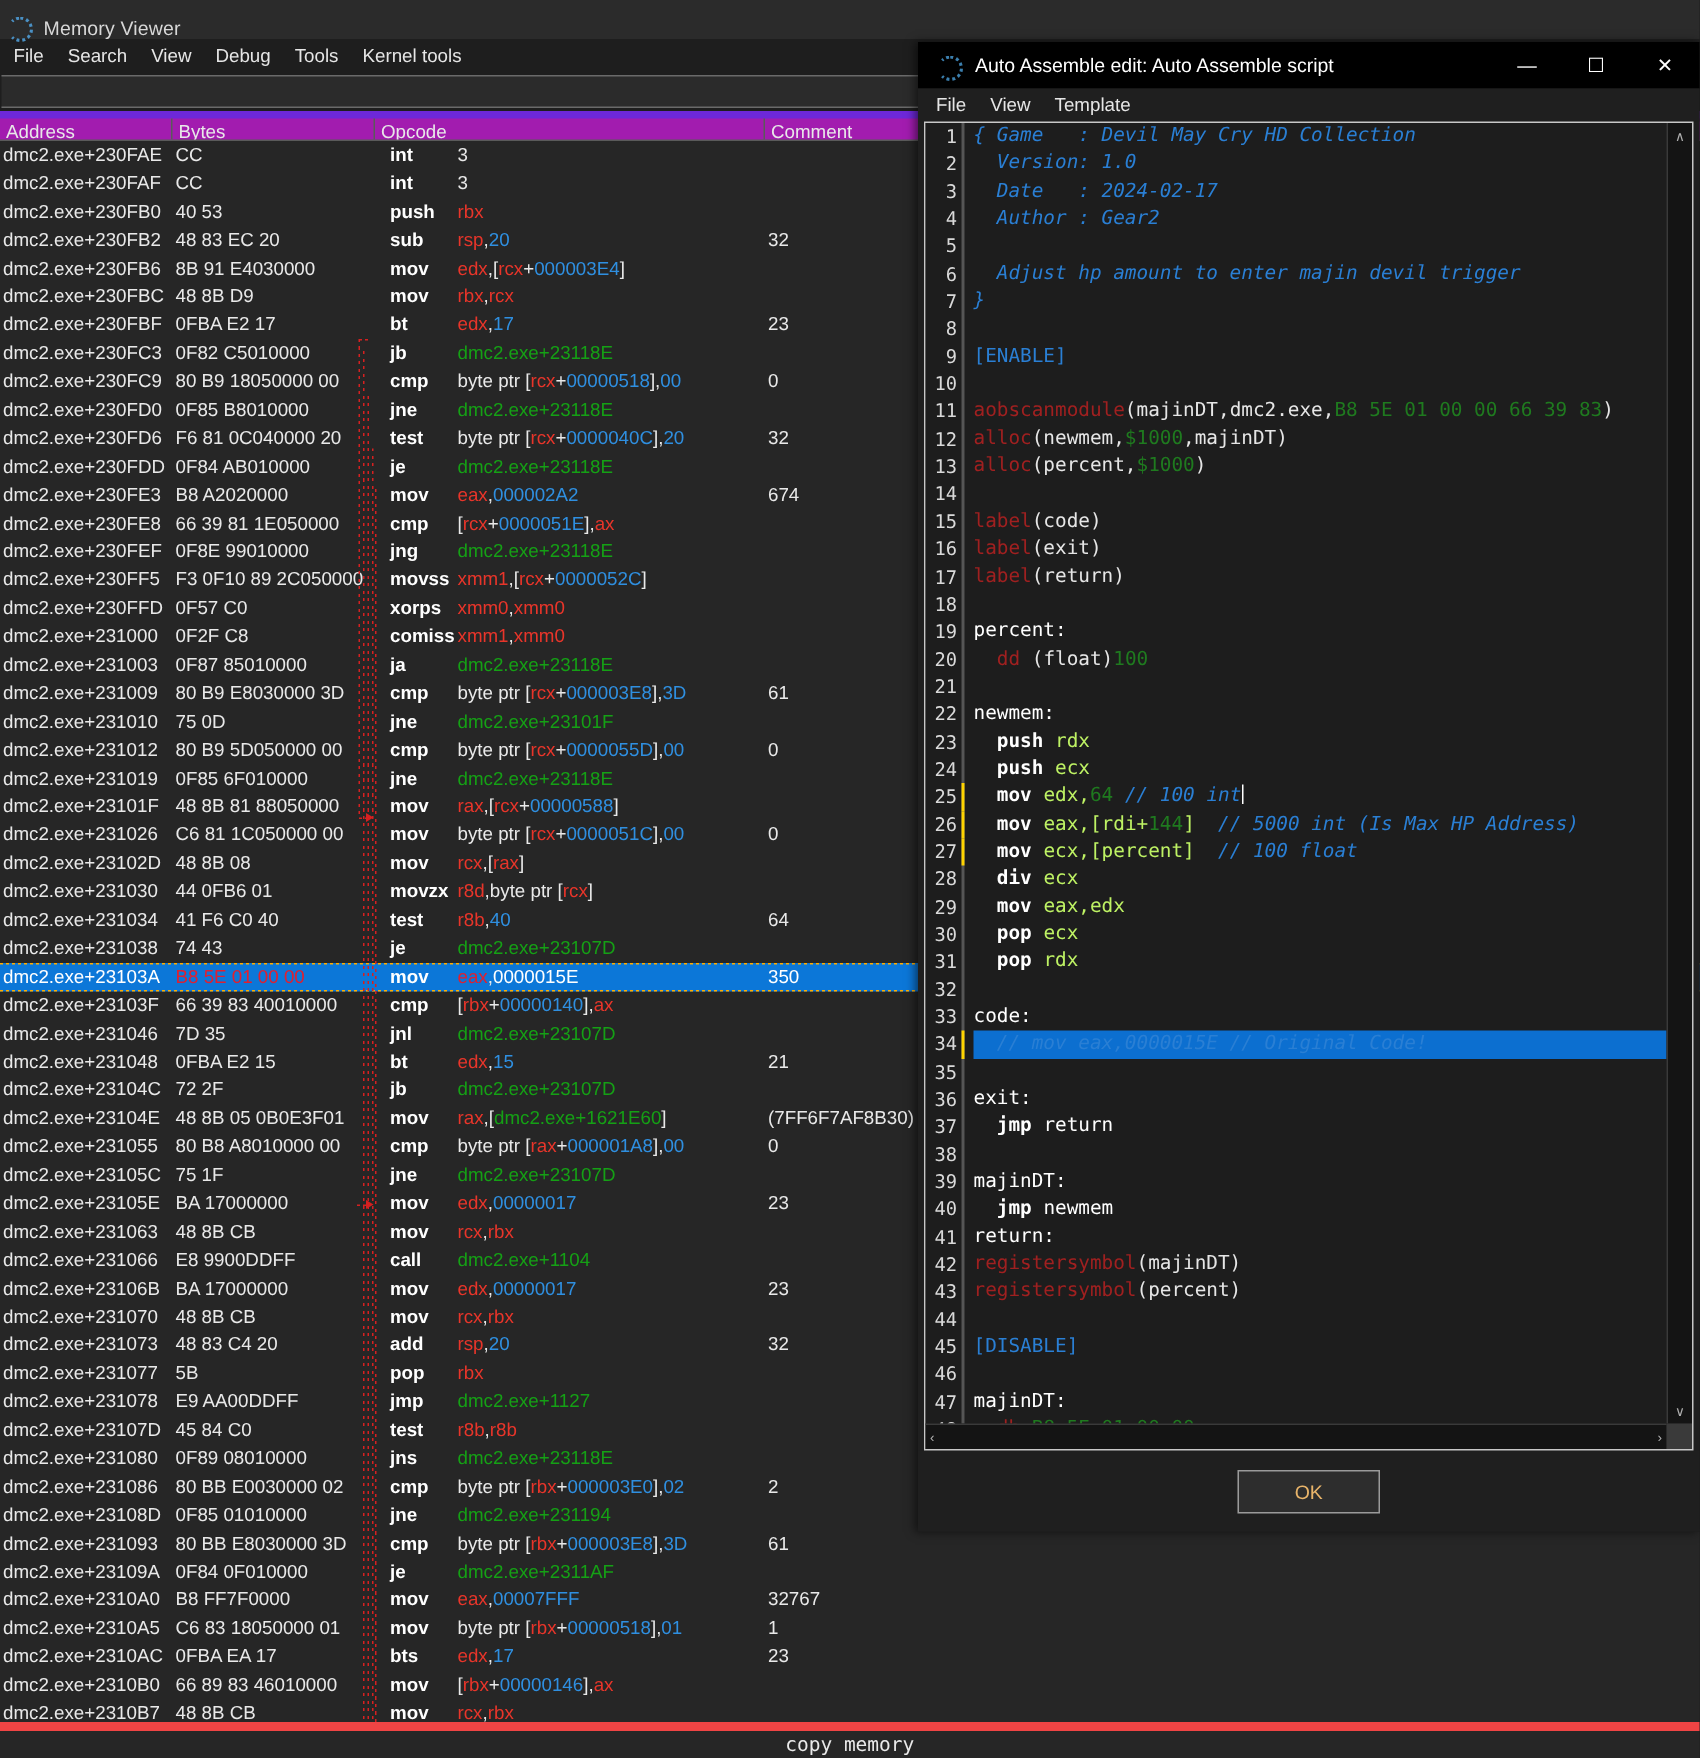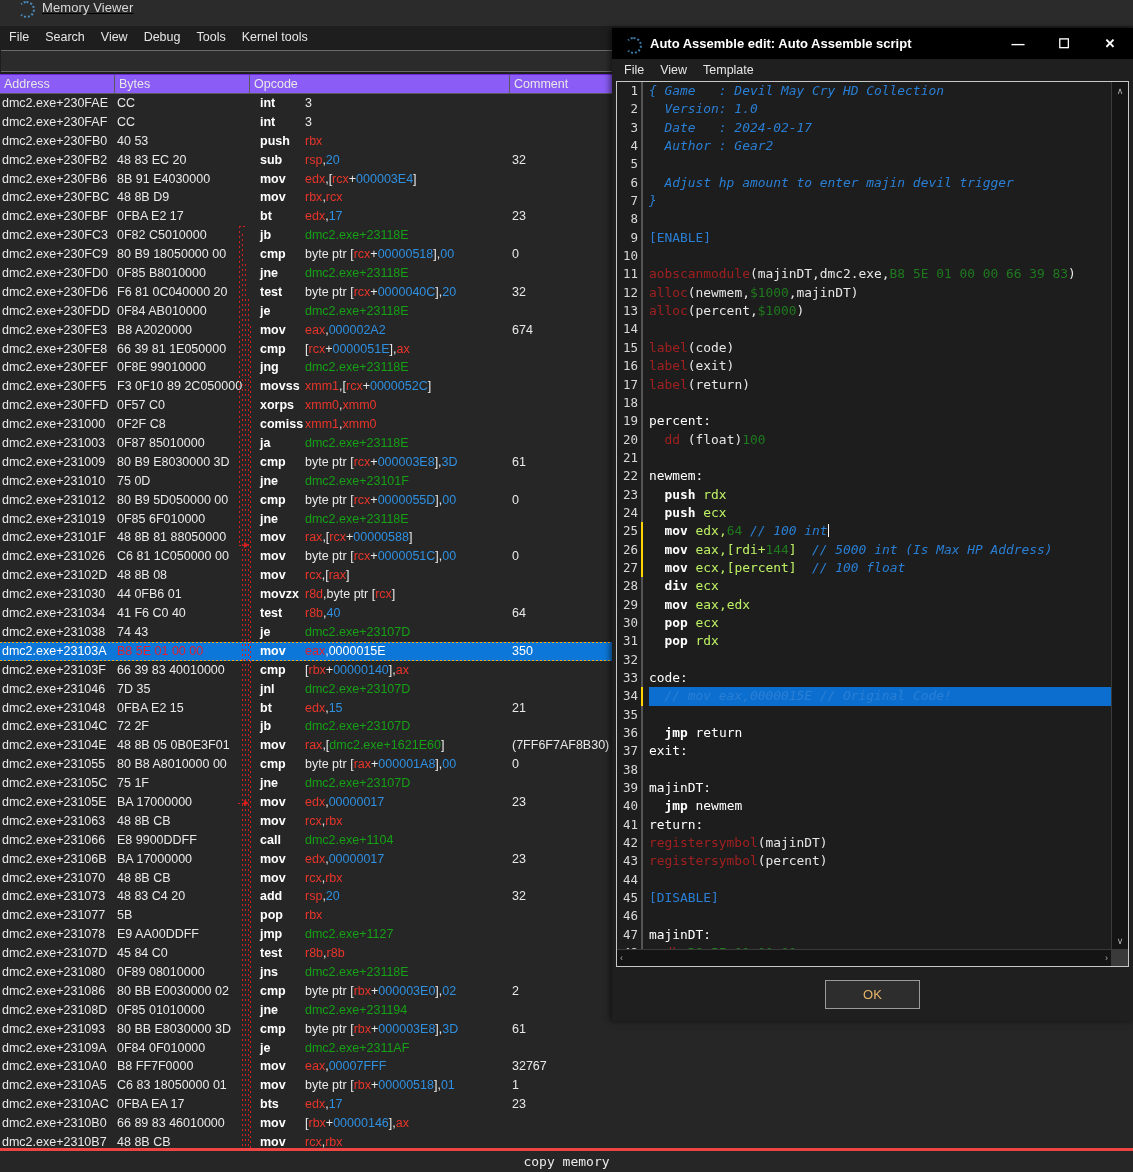--- a/index.html
+++ b/index.html
@@ -13,22 +13,22 @@
 
   
   #memviewer {
     position: absolute; left: 0; top: 0;
     width: 1133px; height: 1172px;
     background: #1e1e1e;
     display: flex; flex-direction: column;
   }
   .mv-titlebar {
     height: 26px; background: #2b2b2b;
-    display: flex; align-items: flex-start;
-    padding-left: 17px; flex: 0 0 26px; text-decoration: underline;
+    display: flex; align-items: flex-end;
+    padding-left: 4px; flex: 0 0 26px;
   }
   .mv-title-icon {
     width: 16px; height: 16px; margin-right: 9px;
     position: relative; flex: 0 0 16px;
   }
   .mv-title-icon::before {
     content: ""; position: absolute; left: 1px; top: 1px;
     width: 13px; height: 13px; border-radius: 50%;
     border: 2px dotted #4a90c4; border-left-color: transparent;
   }
@@ -49,23 +49,23 @@
     background: #2b2b2b;
     border-top: 1px solid #6a6a6a;
     border-bottom: 1px solid #6a6a6a;
     margin: 0 1px;
   }
   .mv-gap { flex: 0 0 2px; background:#1e1e1e; }
 
   
   .dis-header {
     flex: 0 0 20px; height: 20px;
-    background: #8b5cf6;
+    background: #a21caf;
     display: flex; position: relative;
-    border-top: 1px solid #6d28d9;
+    border-top: 5px solid #6d28d9;
     border-bottom: 1px solid #5a5a5a;
   }
   .dis-header-cell {
     color: #e8e8e8; font-size: 12.5px;
     line-height: 19px; padding-left: 4px;
     border-right: 1px solid #5a5a5a;
     overflow: hidden; white-space: nowrap;
   }
   .hc-address { width: 115px; }
   .hc-bytes   { width: 135px; }
@@ -125,39 +125,39 @@
     border-left: 5px solid #d62020;
   }
   .jstub {
     position: absolute; height: 1px;
     background: repeating-linear-gradient(to right,#d62020 0 2px,transparent 2px 4px);
   }
 
   .mv-statusbar {
     flex: 0 0 24px; height: 24px;
     background: #262626;
-    border-top: 3px solid #ef4444;
+    border-top: 6px solid #ef4444;
     display: flex; align-items: center; justify-content: center;
   }
   .mv-status-text {
     color: #eaeaea; font-size: 13px;
     font-family: "DejaVu Sans Mono", monospace;
   }
 
   
   #autoasm {
     position: absolute; left: 612px; top: 28px;
     width: 521px; height: 993px;
     background: #1f1f1f;
     display: flex; flex-direction: column;
     box-shadow: -2px 0 6px rgba(0,0,0,.55);
   }
   .aa-titlebar {
     flex: 0 0 31px; height: 31px; background: #000000;
-    display: flex; align-items: center; font-weight: bold;
+    display: flex; align-items: center;
   }
   .aa-title-icon {
     width: 16px; height: 16px; margin: 0 10px 0 12px;
     position: relative; flex: 0 0 16px;
   }
   .aa-title-icon::before {
     content:""; position:absolute; left:1px; top:1px;
     width:13px; height:13px; border-radius:50%;
     border:2px dotted #3b7fae; border-left-color: transparent;
   }
@@ -794,22 +794,22 @@
           <div class="cl"><span class="k-pun">  </span><span class="k-ins">mov</span><span class="k-pun"> </span><span class="k-reg">eax,[rdi+</span><span class="k-num">144</span><span class="k-reg">]</span><span class="k-pun">  </span><span class="k-cmt">// 5000 int (Is Max HP Address)</span></div>
           <div class="cl"><span class="k-pun">  </span><span class="k-ins">mov</span><span class="k-pun"> </span><span class="k-reg">ecx,[percent]</span><span class="k-pun">  </span><span class="k-cmt">// 100 float</span></div>
           <div class="cl"><span class="k-pun">  </span><span class="k-ins">div</span><span class="k-pun"> </span><span class="k-reg">ecx</span></div>
           <div class="cl"><span class="k-pun">  </span><span class="k-ins">mov</span><span class="k-pun"> </span><span class="k-reg">eax,edx</span></div>
           <div class="cl"><span class="k-pun">  </span><span class="k-ins">pop</span><span class="k-pun"> </span><span class="k-reg">ecx</span></div>
           <div class="cl"><span class="k-pun">  </span><span class="k-ins">pop</span><span class="k-pun"> </span><span class="k-reg">rdx</span></div>
           <div class="cl">&nbsp;</div>
           <div class="cl"><span class="k-lbl">code:</span></div>
           <div class="cl hl"><span class="k-pun">  </span><span class="k-cmt">// mov eax,0000015E // Original Code!</span></div>
           <div class="cl">&nbsp;</div>
+          <div class="cl"><span class="k-lbl">exit:</span></div>
           <div class="cl"><span class="k-pun">  </span><span class="k-ins">jmp</span><span class="k-pun"> </span><span class="k-lbl">return</span></div>
-          <div class="cl"><span class="k-lbl">exit:</span></div>
           <div class="cl">&nbsp;</div>
           <div class="cl"><span class="k-lbl">majinDT:</span></div>
           <div class="cl"><span class="k-pun">  </span><span class="k-ins">jmp</span><span class="k-pun"> </span><span class="k-lbl">newmem</span></div>
           <div class="cl"><span class="k-lbl">return:</span></div>
           <div class="cl"><span class="k-dir">registersymbol</span><span class="k-pun">(majinDT)</span></div>
           <div class="cl"><span class="k-dir">registersymbol</span><span class="k-pun">(percent)</span></div>
           <div class="cl">&nbsp;</div>
           <div class="cl"><span class="k-sec">[DISABLE]</span></div>
           <div class="cl">&nbsp;</div>
           <div class="cl"><span class="k-lbl">majinDT:</span></div>

